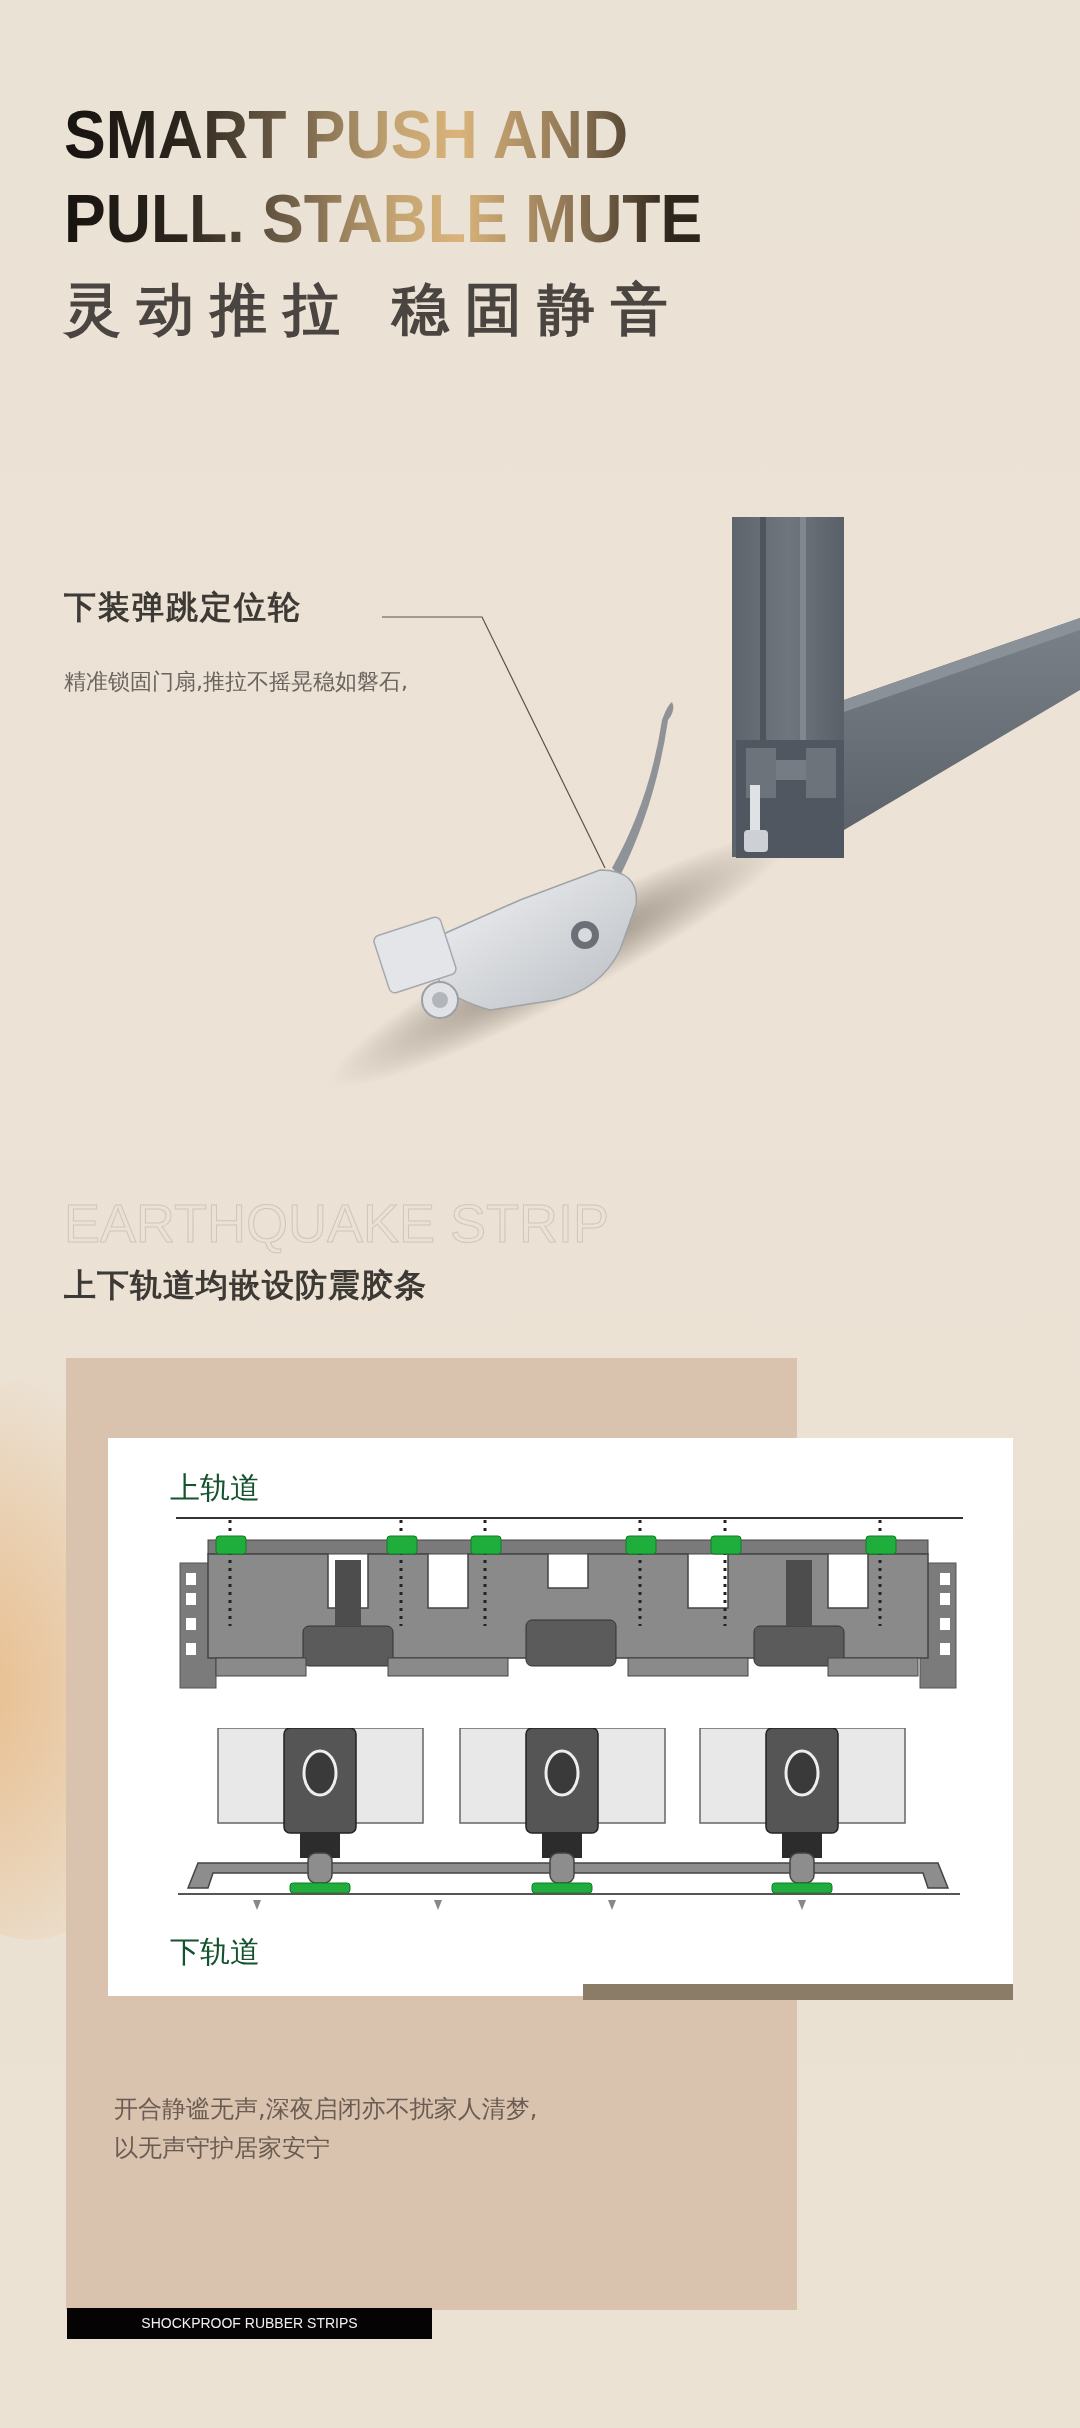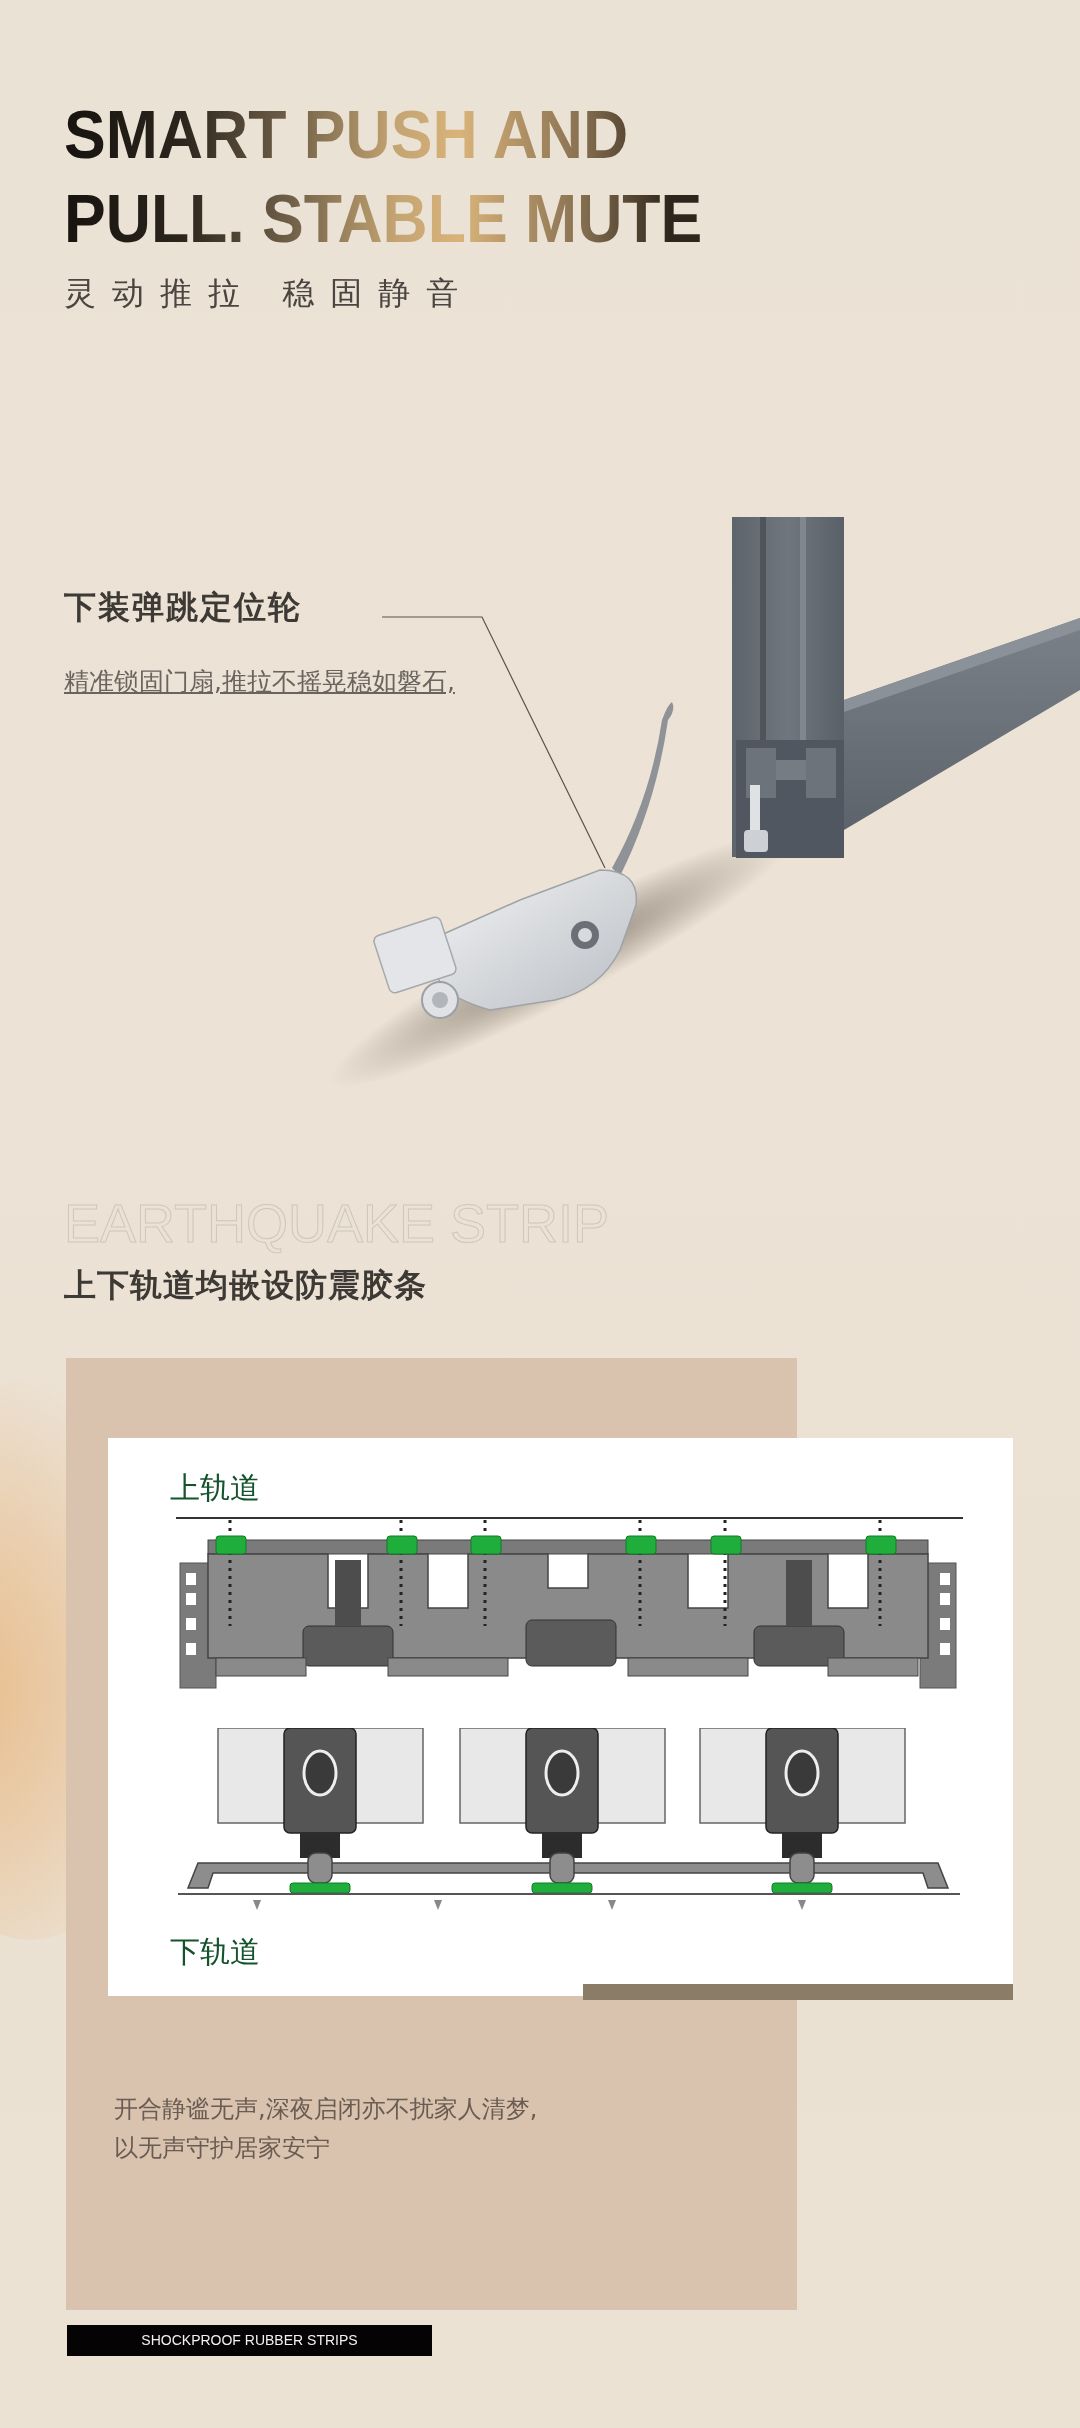--- a/index.html
+++ b/index.html
@@ -6,33 +6,33 @@
   body{width:1080px;height:2428px;position:relative;overflow:hidden;
     background:linear-gradient(180deg,#ebe2d6 0%,#ece2d5 40%,#ebe1d3 70%,#ece2d4 100%);
     font-family:"DejaVu Sans","Liberation Sans",sans-serif;}
   .abs{position:absolute;}
   .glow{left:-120px;top:1380px;width:300px;height:560px;border-radius:50%;
     background:radial-gradient(ellipse at 30% 55%,rgba(232,178,118,0.75) 0%,rgba(232,186,134,0.45) 40%,rgba(235,226,214,0) 75%);}
   .title{left:64px;top:92px;font-family:"Liberation Sans",sans-serif;font-weight:700;font-size:68px;line-height:84px;
     letter-spacing:0px;transform:scaleX(0.92);transform-origin:left top;
     background:linear-gradient(90deg,#17130f 0%,#2a241c 18%,#6e5e47 35%,#c4a472 52%,#d9b37a 62%,#8c7454 80%,#2e261c 95%);
     -webkit-background-clip:text;background-clip:text;color:transparent;white-space:nowrap;}
-  .subtitle-cn{left:64px;top:272px;font-size:32px;letter-spacing:16px;color:#4a4540;font-weight:400;white-space:nowrap;}
+  .subtitle-cn{left:64px;top:272px;font-size:57px;letter-spacing:16px;color:#4a4540;font-weight:700;white-space:nowrap;}
   .feat-title{left:64px;top:586px;font-size:32px;font-weight:700;color:#3d3935;letter-spacing:2px;white-space:nowrap;}
-  .feat-desc{left:64px;top:660px;font-size:25px;line-height:44px;color:#6a645e;white-space:nowrap;text-decoration:underline;}
+  .feat-desc{left:64px;top:660px;font-size:22px;line-height:44px;color:#6a645e;white-space:nowrap;}
   .outline-title{left:64px;top:1192px;font-family:Liberation Sans, sans-serif;font-size:54px;font-weight:400;
     color:transparent;-webkit-text-stroke:1px #cfc7bb;letter-spacing:0px;white-space:nowrap;}
   .sec-title{left:64px;top:1264px;font-size:32px;font-weight:700;color:#3d3935;letter-spacing:1px;white-space:nowrap;text-align:center;}
   .tanbox{left:66px;top:1358px;width:731px;height:952px;background:#d9c2ae;}
   .card{left:108px;top:1438px;width:905px;height:558px;background:#ffffff;}
   .darkbar{left:583px;top:1984px;width:430px;height:16px;background:#8a7c67;}
   .card-label{font-size:30px;color:#14532d;white-space:nowrap;text-align:right;}
   .body-text{left:114px;top:2090px;font-size:24px;line-height:39px;color:#6a5c52;white-space:nowrap;}
   .black-label{left:67px;top:2308px;width:365px;height:31px;background:#050304;color:#f2f2f2;
-    font-family:"Liberation Sans",sans-serif;font-size:14px;line-height:31px;text-align:center;white-space:nowrap;margin-top:17px;}
+    font-family:"Liberation Sans",sans-serif;font-size:14px;line-height:31px;text-align:center;white-space:nowrap;}
 </style>
 </head>
 <body>
 
 <div class="abs glow"></div>
 
 <div class="abs title">
   <div>SMART PUSH AND</div>
   <div>PULL. STABLE MUTE</div>
 </div>

